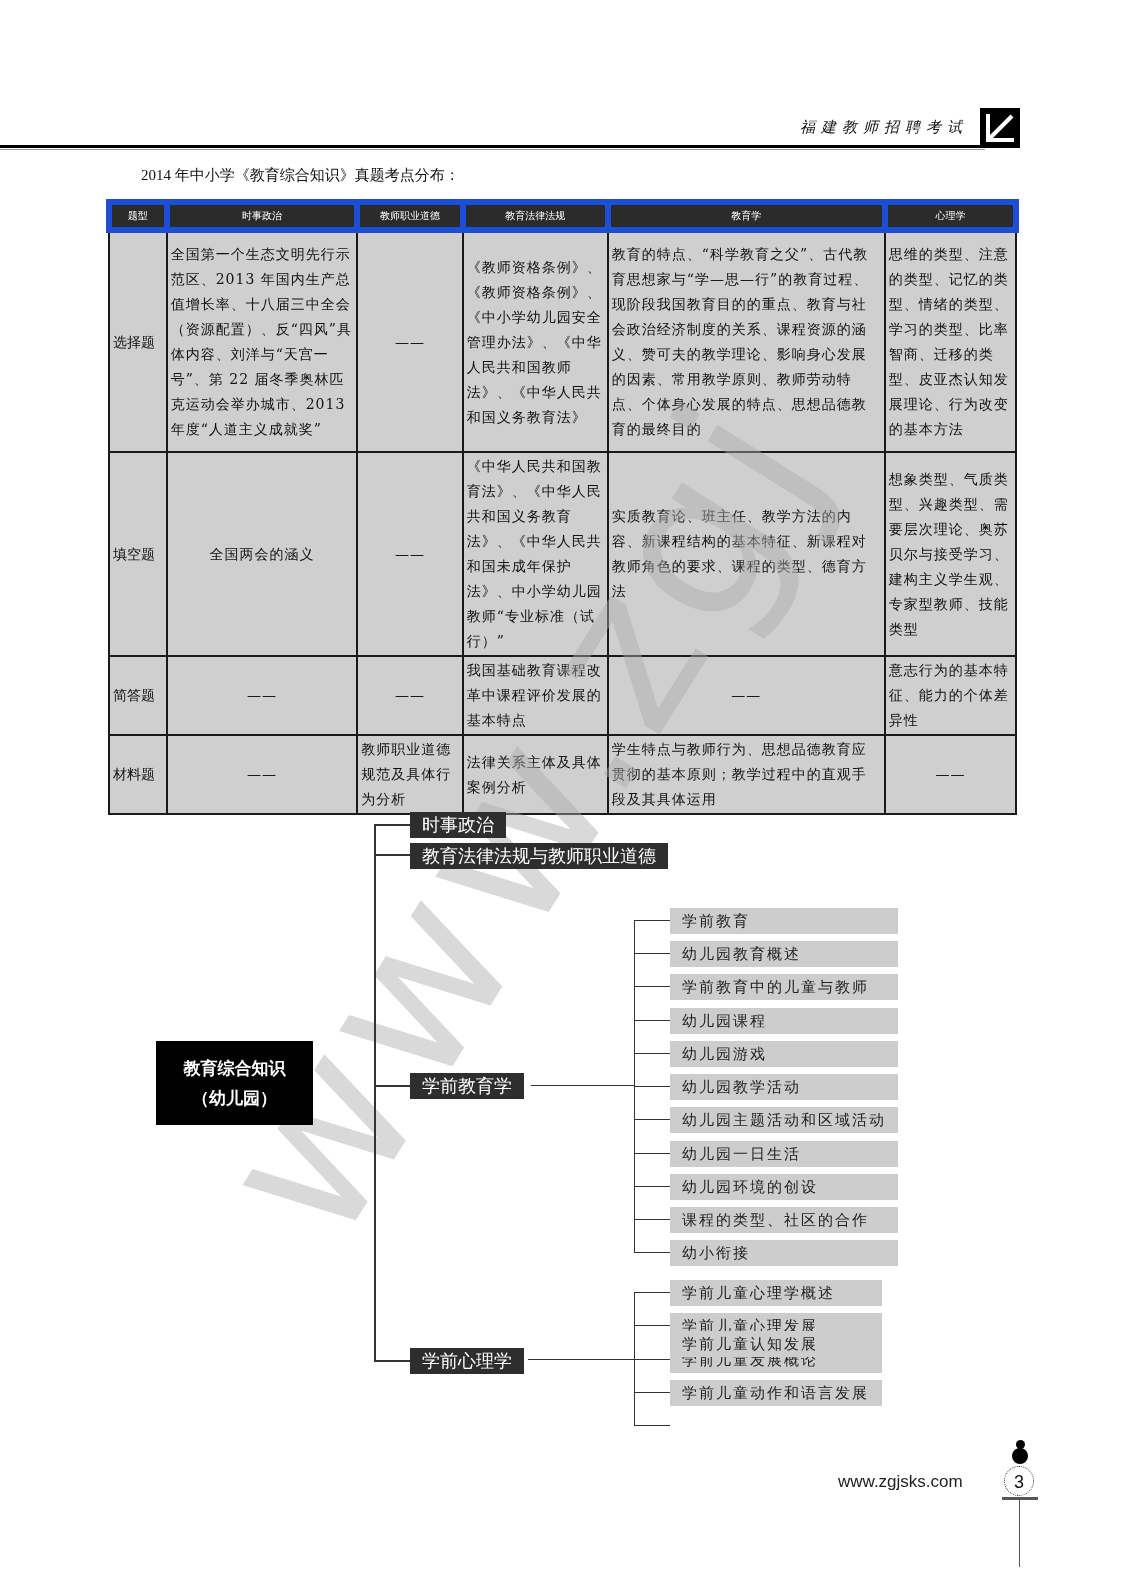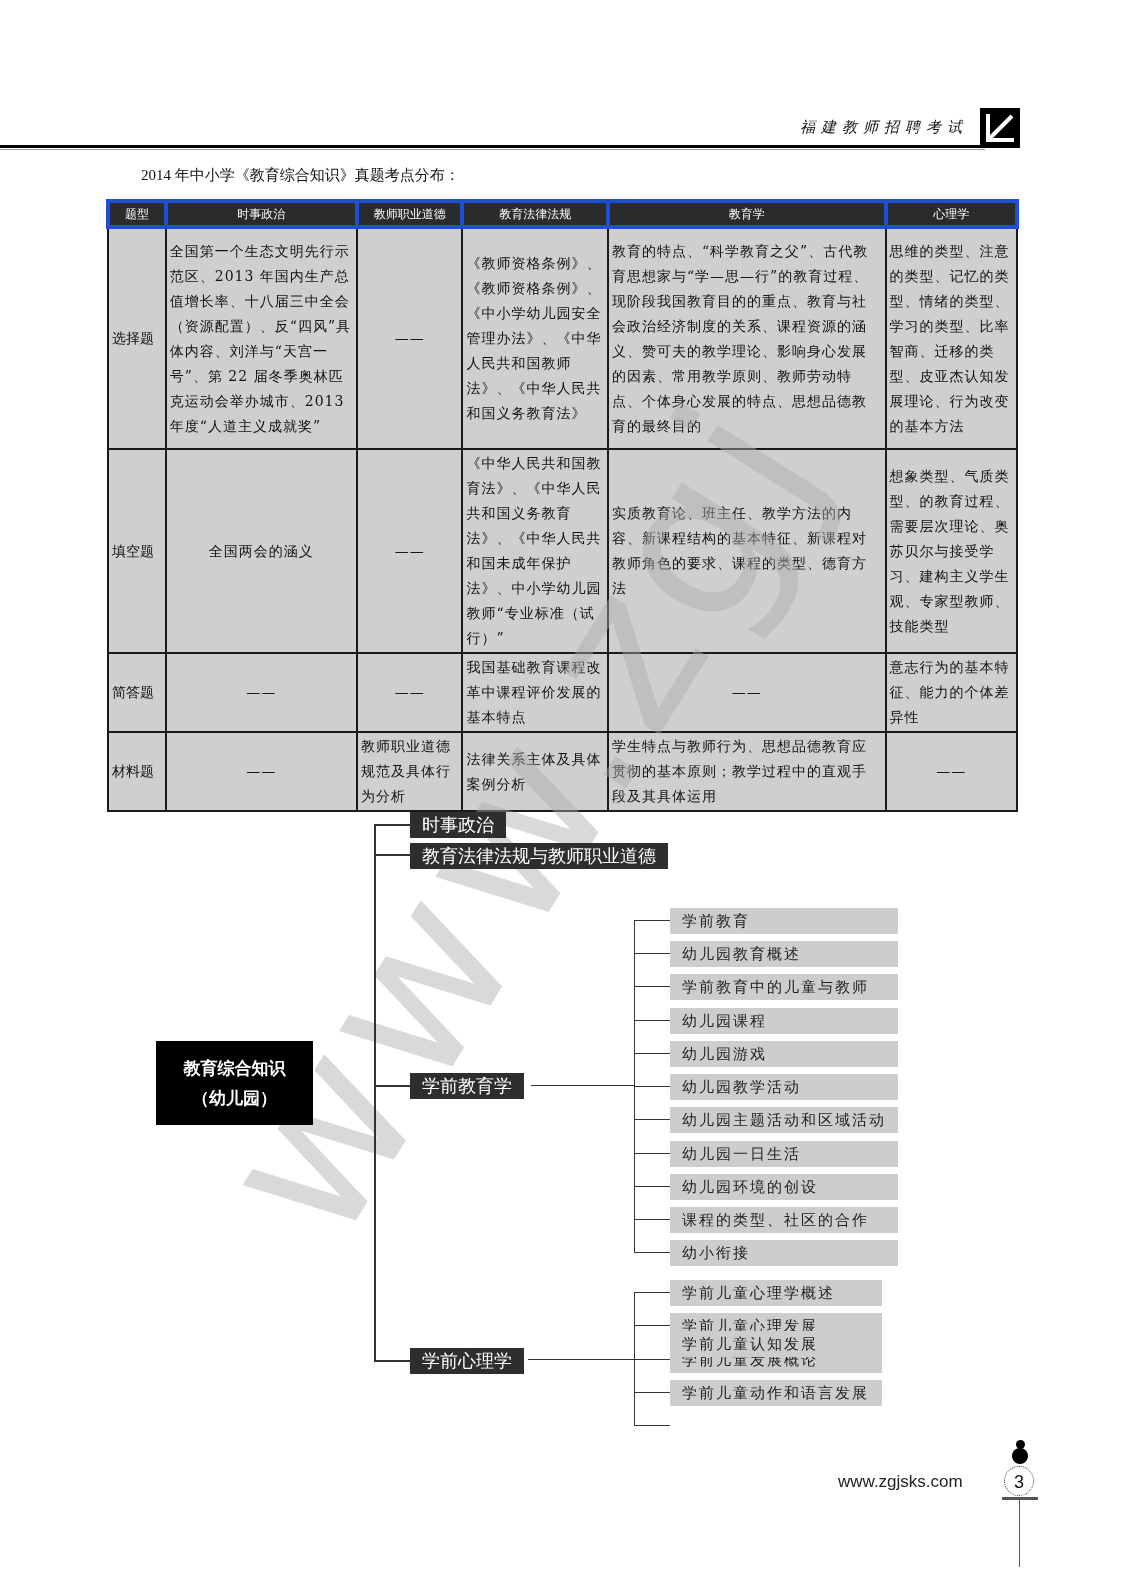--- a/index.html
+++ b/index.html
@@ -13,21 +13,21 @@
                font-family: "DejaVu Serif", serif; font-style: italic; }
   .hdr-logo { position: absolute; left: 980px; top: 108px; width: 40px; height: 40px; background: #000; }
   .hdr-logo svg { width: 40px; height: 40px; display: block; }
 
   .intro { position: absolute; left: 141px; top: 166px; font-size: 15px; font-family: "Liberation Serif", "DejaVu Serif", serif; }
 
   
   table.dist { position: absolute; left: 106px; top: 199px; border-collapse: collapse; width: 913px;
                font-family: "DejaVu Serif", serif; font-size: 14px; }
   table.dist th { background: #2b2b2b; color: #fff; font-weight: normal; font-family: "DejaVu Sans", sans-serif;
-                  font-size: 12px; height: 22px; padding: 0; border: 4px solid #1d4ed8; }
+                  font-size: 10px; height: 22px; padding: 0; border: 6px solid #1d4ed8; }
   table.dist td { background: #cfcfcf; border: 2px solid #1a1a1a; padding: 1px 3px; line-height: 25px;
                   vertical-align: middle; letter-spacing: 1px; }
   table.dist td.rowhead { text-align: left; letter-spacing: 0; }
   table.dist td.center { text-align: center; }
   .dash { letter-spacing: 2px; }
 
   
   .mm-line { position: absolute; background: #333; }
   .root { position: absolute; left: 156px; top: 1041px; width: 157px; height: 84px; background: #000; color: #fff;
           font-family: "DejaVu Sans", sans-serif; font-weight: bold; font-size: 17px; text-align: center;
@@ -94,21 +94,21 @@
       <td>《教师资格条例》、《教师资格条例》、《中小学幼儿园安全管理办法》、《中华人民共和国教师法》、《中华人民共和国义务教育法》</td>
       <td>教育的特点、“科学教育之父”、古代教育思想家与“学—思—行”的教育过程、现阶段我国教育目的的重点、教育与社会政治经济制度的关系、课程资源的涵义、赞可夫的教学理论、影响身心发展的因素、常用教学原则、教师劳动特点、个体身心发展的特点、思想品德教育的最终目的</td>
       <td>思维的类型、注意的类型、记忆的类型、情绪的类型、学习的类型、比率智商、迁移的类型、皮亚杰认知发展理论、行为改变的基本方法</td>
     </tr>
     <tr style="height:197px">
       <td class="rowhead">填空题</td>
       <td class="center">全国两会的涵义</td>
       <td class="center dash">——</td>
       <td>《中华人民共和国教育法》、《中华人民共和国义务教育法》、《中华人民共和国未成年保护法》、中小学幼儿园教师“专业标准（试行）”</td>
       <td>实质教育论、班主任、教学方法的内容、新课程结构的基本特征、新课程对教师角色的要求、课程的类型、德育方法</td>
-      <td>想象类型、气质类型、的教育过程、需要层次理论、奥苏贝尔与接受学习、建构主义学生观、专家型教师、技能类型</td>
+      <td>想象类型、气质类型、兴趣类型、需要层次理论、奥苏贝尔与接受学习、建构主义学生观、专家型教师、技能类型</td>
     </tr>
     <tr style="height:72px">
       <td class="rowhead">简答题</td>
       <td class="center dash">——</td>
       <td class="center dash">——</td>
       <td>我国基础教育课程改革中课程评价发展的基本特点</td>
       <td class="center dash">——</td>
       <td>意志行为的基本特征、能力的个体差异性</td>
     </tr>
     <tr style="height:72px">

